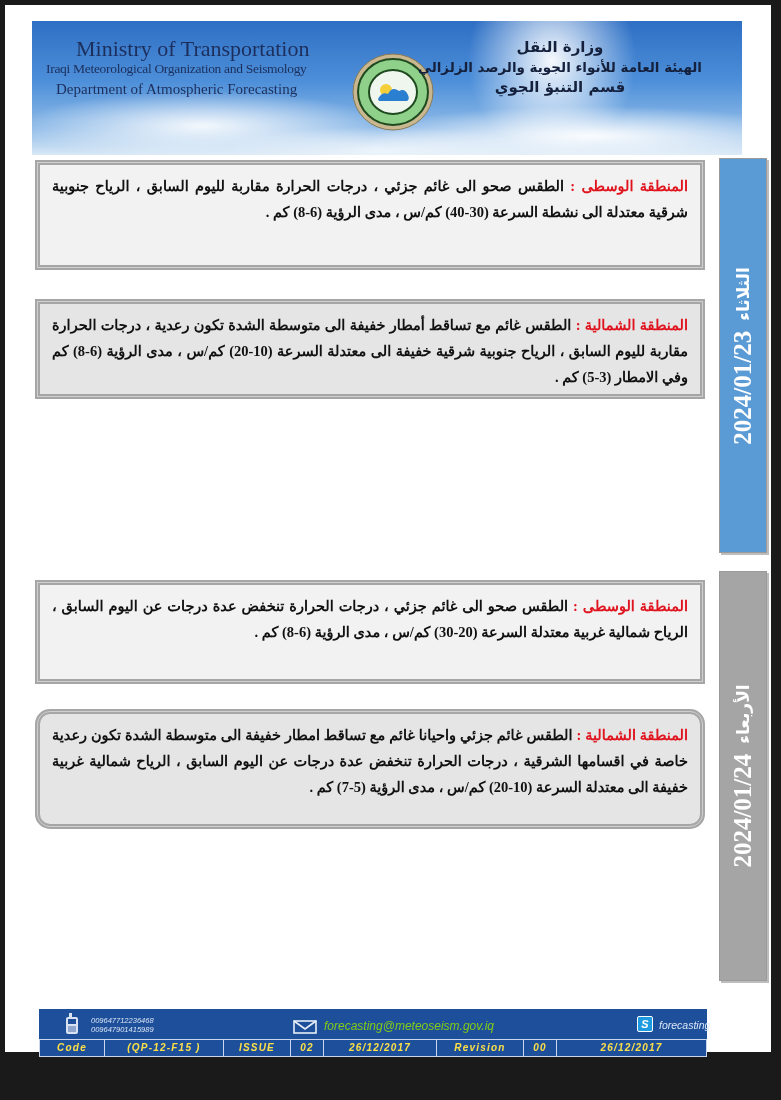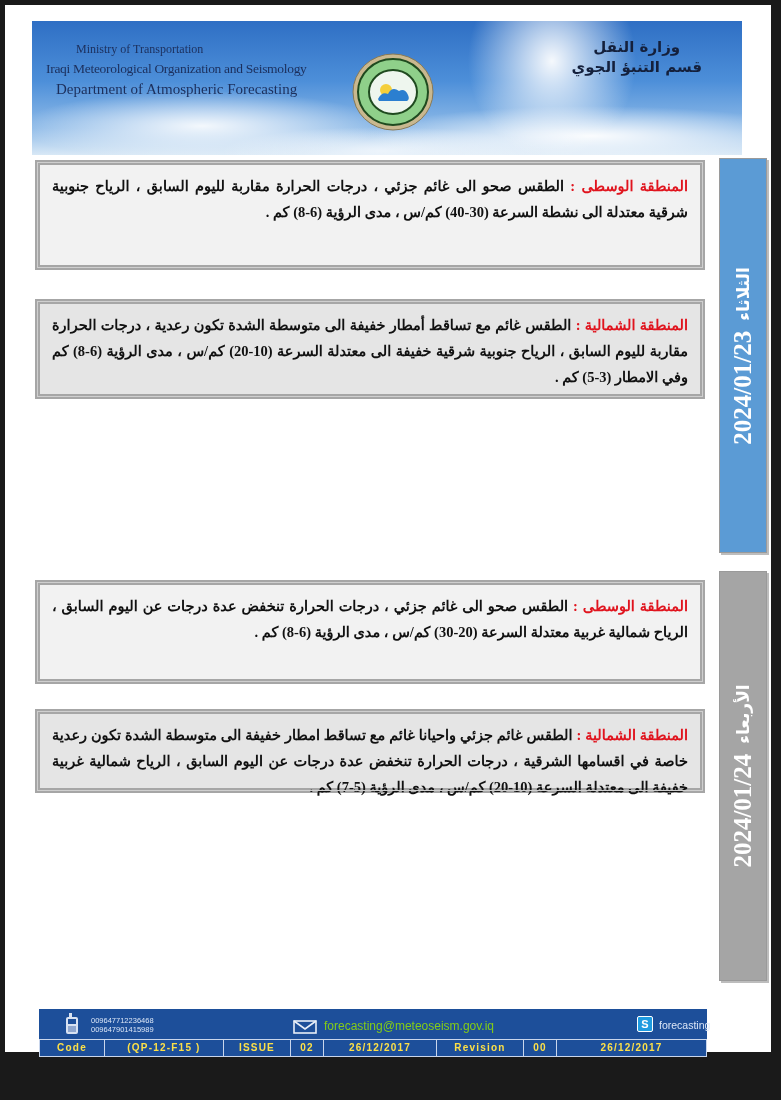--- a/index.html
+++ b/index.html
@@ -18,21 +18,21 @@
     background:
       radial-gradient(ellipse 120px 140px at 520px 40px, rgba(255,255,255,0.95), rgba(255,255,255,0) 70%),
       radial-gradient(ellipse 260px 50px at 170px 105px, rgba(255,255,255,0.9), rgba(255,255,255,0) 70%),
       radial-gradient(ellipse 300px 40px at 560px 115px, rgba(255,255,255,0.95), rgba(255,255,255,0) 75%),
       radial-gradient(ellipse 200px 30px at 350px 130px, rgba(240,246,252,0.9), rgba(255,255,255,0) 80%),
       linear-gradient(180deg, #2f6fc4 0%, #4d8fd9 45%, #8fbbe8 80%, #d8e8f6 100%);
     overflow: hidden;
   }
   .banner .en { position: absolute; left: 14px; top: 18px; color: #1c2f5c; font-family: "Liberation Serif", serif; }
   .banner .en div { line-height: 20px; white-space: nowrap; }
-  .banner .en .l1 { font-size: 12px; padding-left: 30px; }
+  .banner .en .l1 { font-size: 22px; padding-left: 30px; }
   .banner .en .l2 { font-size: 13.5px; letter-spacing: -0.3px; }
   .banner .en .l3 { font-size: 15px; padding-left: 10px; }
   .banner .ar {
     position: absolute; right: 40px; top: 16px; text-align: center; direction: rtl;
     color: #14203c; font-family: "DejaVu Sans", sans-serif; font-weight: bold; margin-left: 31px;
   }
   .banner .ar div { white-space: nowrap; line-height: 20px; }
   .banner .ar .a1 { font-size: 15px; }
   .banner .ar .a2 { font-size: 13.5px; }
   .banner .ar .a3 { font-size: 15px; }
@@ -61,20 +61,21 @@
     white-space: nowrap; color: #ffffff; font-weight: bold;
     font-family: "Liberation Serif", serif; font-size: 25px;
     display: flex; gap: 10px; align-items: center;
   }
   .datebar .wday { font-family: "DejaVu Sans", sans-serif; font-size: 17px; direction: rtl; }
   
   .footer {
     position: absolute; left: 34px; top: 1004px; width: 668px; height: 48px;
     background: #1d4f9a; color: #fff;
     font-family: "Liberation Sans", sans-serif;
+    font-style: italic;
   }
   .footer .top { position: absolute; left: 0; top: 0; width: 100%; height: 30px; }
   .footer .phone-ico { position: absolute; left: 26px; top: 4px; }
   .footer .phones { position: absolute; left: 52px; top: 7px; font-size: 7.5px; line-height: 9px; color: #dbe6f7; }
   .footer .mail-ico { position: absolute; left: 254px; top: 11px; }
   .footer .email { position: absolute; left: 285px; top: 10px; font-size: 12px; color: #84cc16; }
   .footer .skype-ico {
     position: absolute; left: 598px; top: 7px; width: 14px; height: 14px;
     background: #1e9be0; border: 1px solid #fff; border-radius: 2px; color: #fff;
     font-size: 11px; font-weight: bold; text-align: center; line-height: 14px;
@@ -102,20 +103,21 @@
     </div>
     <svg class="logo" viewBox="0 0 82 78">
       <ellipse cx="41" cy="39" rx="40" ry="38" fill="#c9b88f" stroke="#8a7a55" stroke-width="1"></ellipse>
       <ellipse cx="41" cy="39" rx="35" ry="33" fill="#8fd08a" stroke="#1f4a1f" stroke-width="2"></ellipse>
       <ellipse cx="41" cy="39" rx="24" ry="22" fill="#eef6ee" stroke="#1f4a1f" stroke-width="2"></ellipse>
       <circle cx="34" cy="37" r="6" fill="#f4cf3a"></circle>
       <path d="M26 46 Q30 38 36 41 Q40 33 47 38 Q53 35 56 42 Q58 46 55 48 L27 48 Z" fill="#2b7fd0"></path>
     </svg>
     <div class="ar">
       <div class="a1">وزارة النقل</div>
+      <div class="a2">الهيئة العامة للأنواء الجوية والرصد الزلزالي</div>
       <div class="a3">قسم التنبؤ الجوي</div>
     </div>
   </div>
 
   <div class="fbox" style="top:148px;height:110px;">
     <span class="region">المنطقة الوسطى :</span>
     <span>الطقس صحو الى غائم جزئي ، درجات الحرارة مقاربة لليوم السابق ، الرياح جنوبية شرقية معتدلة الى نشطة السرعة (30-40) كم/س ، مدى الرؤية (6-8) كم .</span>
   </div>
   <div class="fbox blue" style="top:287px;height:100px;">
     <span class="region">المنطقة الشمالية :</span>
@@ -125,21 +127,21 @@
     <div class="txt">
       <span>2024/01/23</span>
       <span class="wday">الثلاثاء</span>
     </div>
   </div>
 
   <div class="fbox" style="top:568px;height:104px;">
     <span class="region">المنطقة الوسطى :</span>
     <span>الطقس صحو الى غائم جزئي ، درجات الحرارة تنخفض عدة درجات عن اليوم السابق ، الرياح شمالية غربية معتدلة السرعة (20-30) كم/س ، مدى الرؤية (6-8) كم .</span>
   </div>
-  <div class="fbox blue" style="top:697px;height:84px;">
+  <div class="fbox blue" style="top:697px;height:120px;border-radius:15px;">
     <span class="region">المنطقة الشمالية :</span>
     <span>الطقس غائم جزئي واحيانا غائم مع تساقط امطار خفيفة الى متوسطة الشدة تكون رعدية خاصة في اقسامها الشرقية ، درجات الحرارة تنخفض عدة درجات عن اليوم السابق ، الرياح شمالية غربية خفيفة الى معتدلة السرعة (10-20) كم/س ، مدى الرؤية (5-7) كم .</span>
   </div>
   <div class="datebar" style="top:566px;height:410px;background:#a5a5a5;">
     <div class="txt">
       <span>2024/01/24</span>
       <span class="wday">الأربعاء</span>
     </div>
   </div>
 

